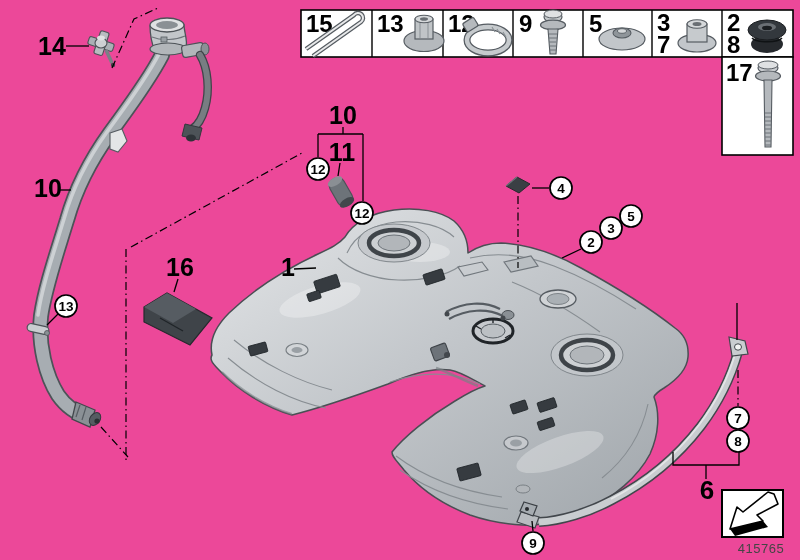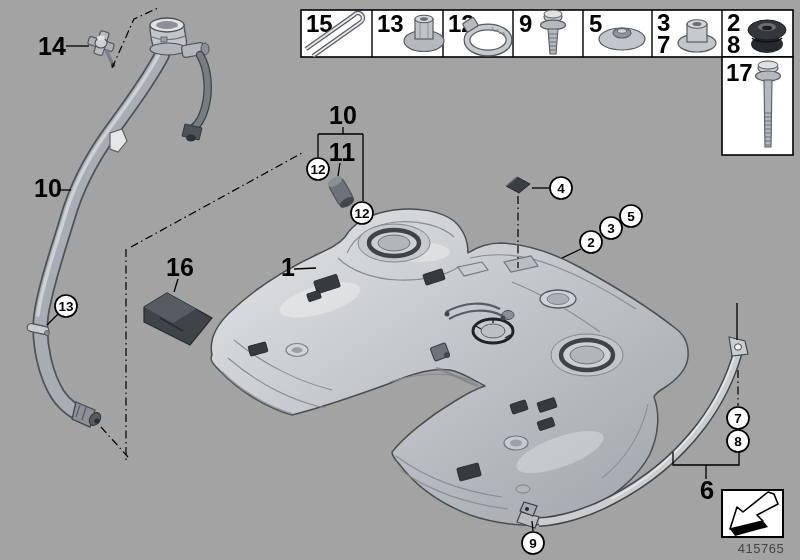--- a/index.html
+++ b/index.html
@@ -1,16 +1,16 @@
 <!DOCTYPE html>
 <html><head>
 <meta charset="utf-8">
 <style>
   html,body{margin:0;padding:0;background:#fff;}
-  .stage{position:relative;width:800px;height:560px;background:#a3a3a3;overflow:hidden;
+  .stage{position:relative;width:800px;height:560px;background:#ec4899;overflow:hidden;
          font-family:"Liberation Sans",sans-serif;}
   svg{display:block;}
   text{font-family:"Liberation Sans",sans-serif;fill:#000;}
   .callout{font-weight:bold;font-size:25px;}
   .callout-big{font-weight:bold;font-size:26px;}
   .legend-num{font-weight:bold;font-size:24px;}
   .circ-num{font-weight:bold;font-size:13.5px;text-anchor:middle;}
   .footer-num{font-size:13px;fill:#454545;text-anchor:middle;letter-spacing:.5px;}
   .lead{stroke:#000;stroke-width:1.3;fill:none;}
   .dash{stroke:#000;stroke-width:1.2;fill:none;stroke-dasharray:8 3.5 1.5 3.5;}

